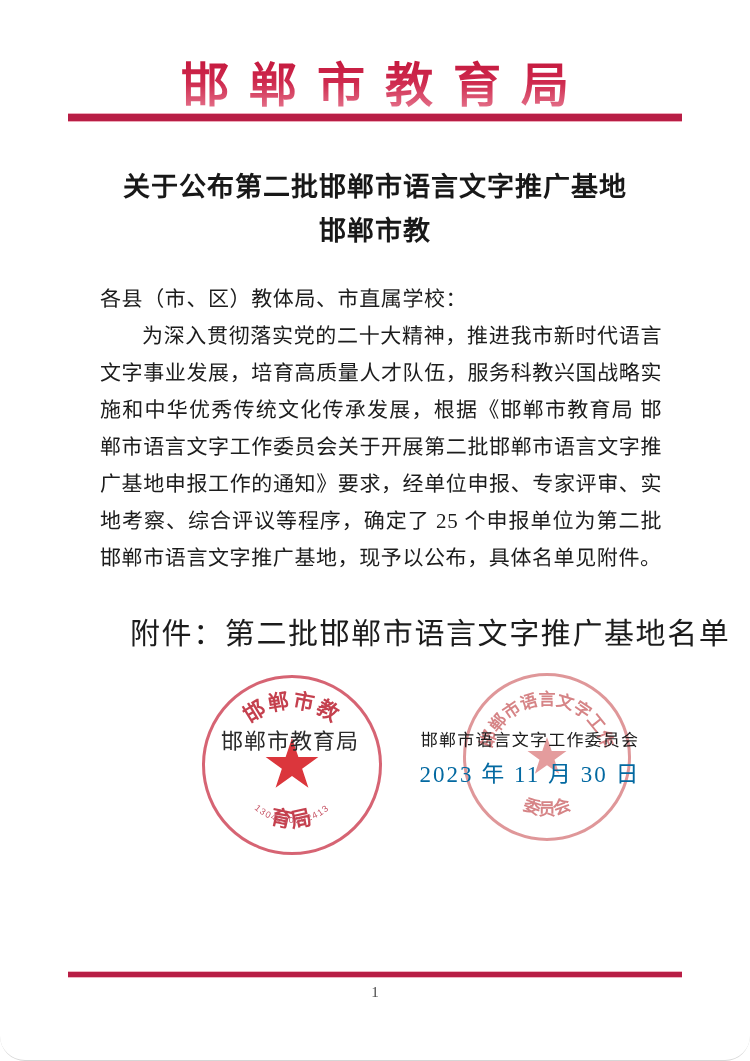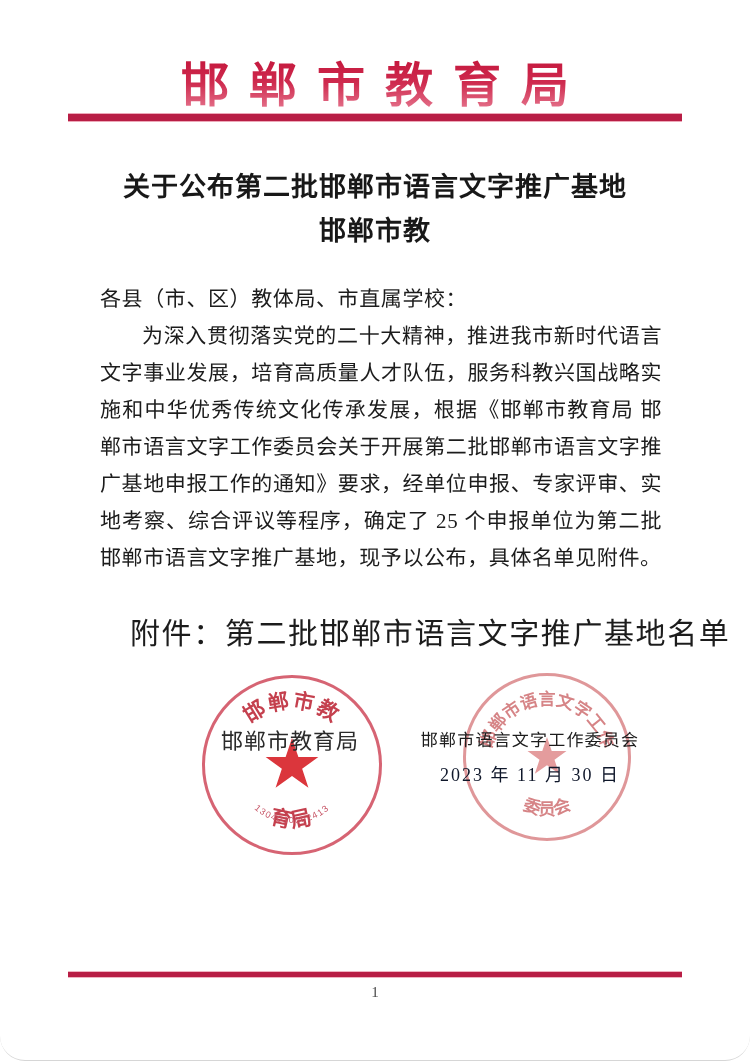--- a/index.html
+++ b/index.html
@@ -193,24 +193,24 @@
     text-align: center;
   }
   .sign-org {
     font-size: 17px;
     line-height: 34px;
     letter-spacing: 1.2px;
     color: #1c1c1c;
     white-space: nowrap;
   }
   .sign-date {
-    font-size: 18px;
+    font-size: 23px;
     line-height: 34px;
     letter-spacing: 2px;
-    color: #0f172a;
+    color: #0369a1;
     white-space: nowrap;
   }
 
   
   .rule-bottom {
     position: absolute;
     left: 68px;
     top: 972px;
     width: 614px;
     height: 5px;

